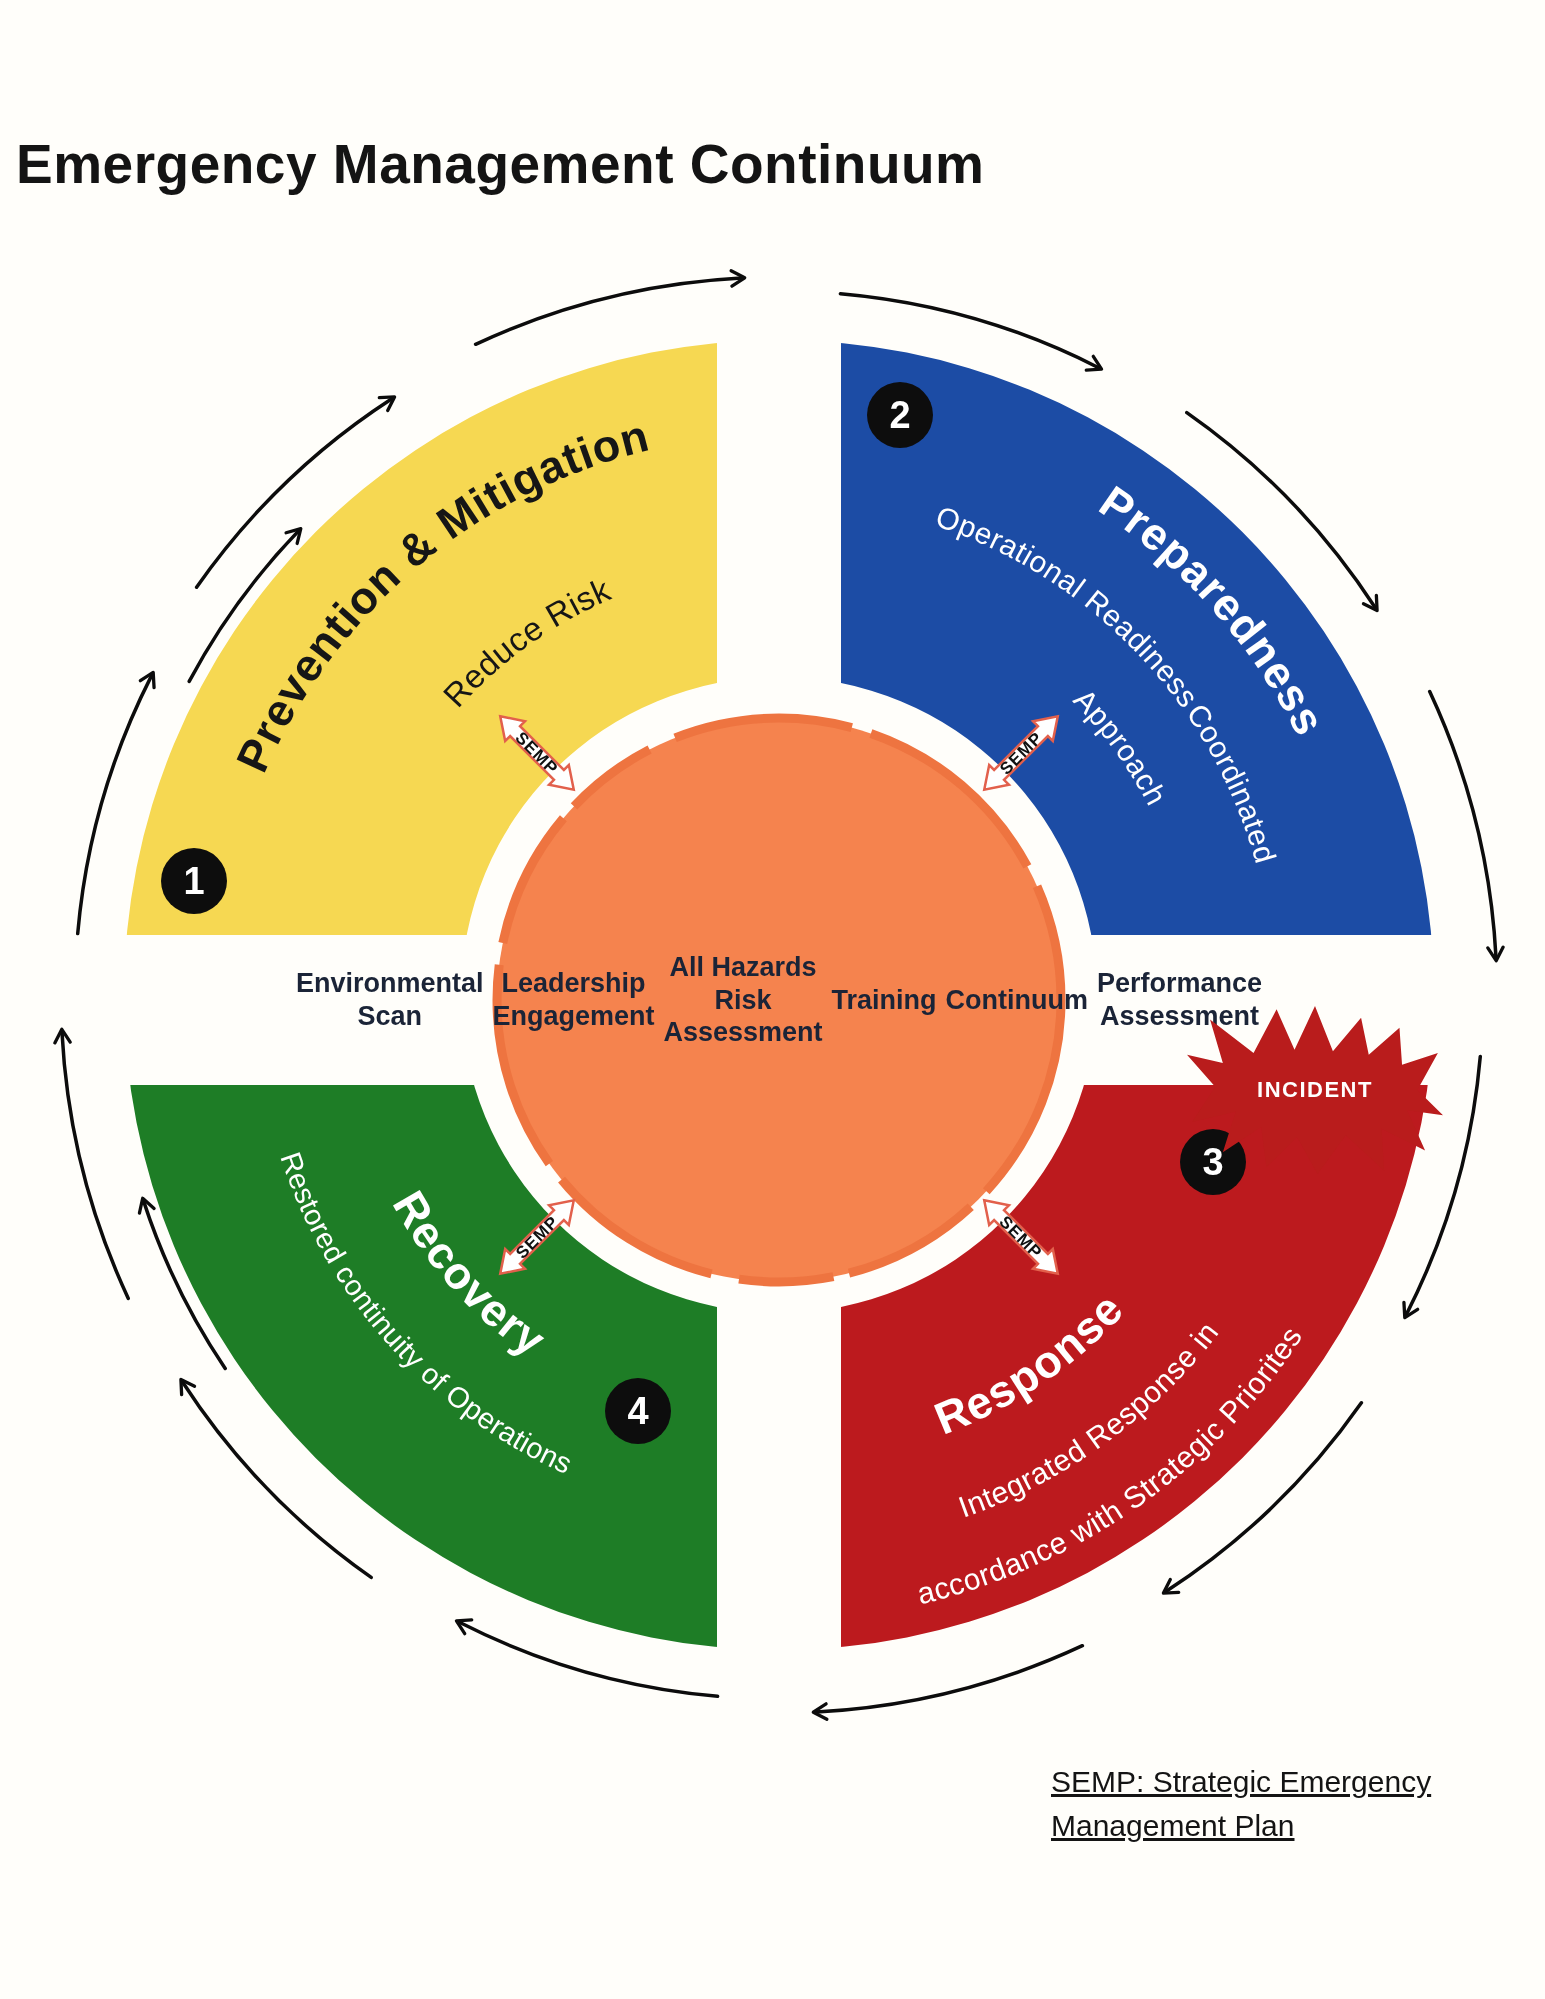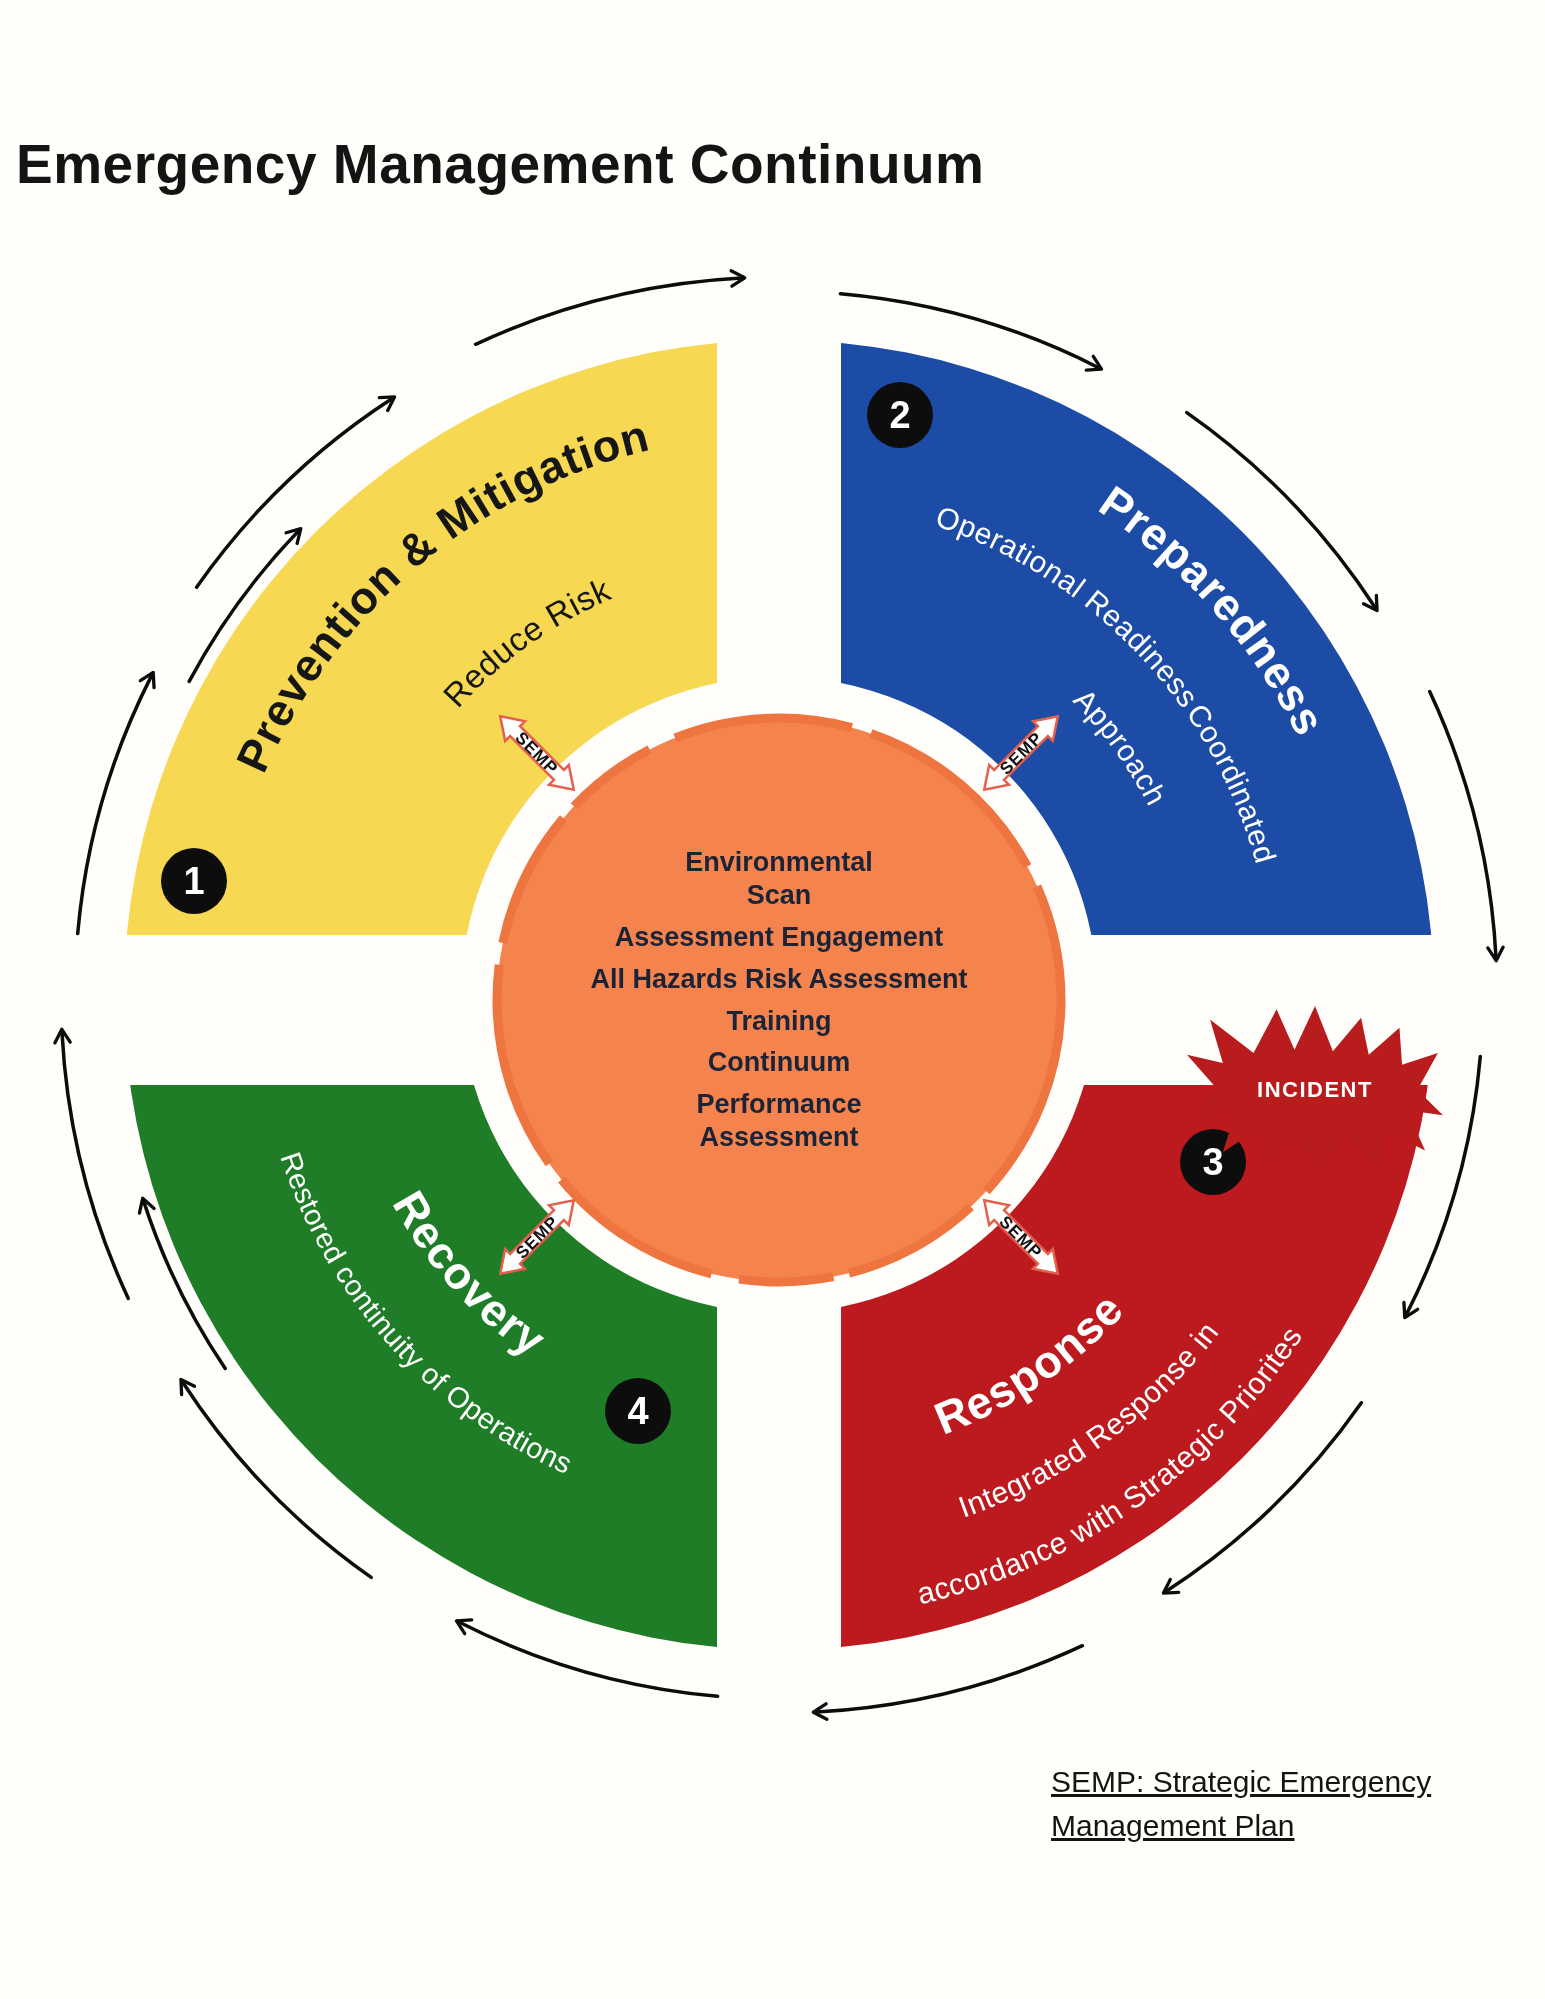--- a/index.html
+++ b/index.html
@@ -19,21 +19,21 @@
   .q-sub-sm{font-size:29px;font-weight:400;letter-spacing:.3px;}
   .fill-dark{fill:#161616;}
   .fill-white{fill:#ffffff;}
   .badge-circle{fill:#0d0d0d;}
   .badge-num{fill:#ffffff;font-size:38px;font-weight:700;text-anchor:middle;}
   .semp-arrow use{fill:#ffffff;stroke:#e2604c;stroke-width:2.5;}
   .semp-text{font-size:17px;font-weight:700;fill:#101010;text-anchor:middle;letter-spacing:1px;}
   #outer-arrows path{fill:none;stroke:#0c0c0c;stroke-width:3.5;stroke-linecap:round;}
   .center-text{
     position:absolute;left:519px;top:745px;width:520px;height:510px;
-    display:flex;flex-direction:column;align-items:center;justify-content:center;
+    display:flex;flex-direction:row;align-items:center;justify-content:center;
     gap:9px;text-align:center;color:#1b2437;font-weight:700;font-size:27px;line-height:1.22;
   }
   .center-item{white-space:pre-line;}
   .starburst{
     position:absolute;left:1187px;top:1006px;width:256px;height:168px;background:#b91c1c;
     clip-path:polygon(50% 0%,57% 27%,68% 7%,71% 29%,83% 13%,84% 35%,98% 28%,90% 50%,100% 65%,86% 62%,93% 86%,76% 73%,77% 98%,62% 77%,51% 100%,43% 78%,31% 96%,29% 72%,14% 87%,19% 63%,2% 69%,11% 48%,0% 29%,14% 34%,9% 8%,26% 28%,35% 2%,42% 26%);
     display:flex;align-items:center;justify-content:center;
   }
   .starburst span{color:#fff;font-weight:700;font-size:22px;letter-spacing:1.5px;}
   .footer-note{
@@ -161,21 +161,21 @@
         <path d="M1186.8,412.6 A711,711 0 0 1 1375.3,607.8" marker-end="url(#arrowhead)"></path>
         <path d="M1429.7,691.6 A718,718 0 0 1 1496.0,957.4" marker-end="url(#arrowhead)"></path>
         <path d="M189.2,681.4 A668,668 0 0 1 298.5,531.0" marker-end="url(#arrowhead)"></path>
         <path d="M225.2,1368.5 A668,668 0 0 1 143.7,1201.4" marker-end="url(#arrowhead)"></path>
       </g>
   </svg>
 
   <div class="center-text">
     <div class="center-item">Environmental
 Scan</div>
-    <div class="center-item">Assessment Engagement</div>
+    <div class="center-item">Leadership Engagement</div>
     <div class="center-item">All Hazards Risk Assessment</div>
     <div class="center-item">Training</div>
     <div class="center-item">Continuum</div>
     <div class="center-item">Performance
 Assessment</div>
   </div>
 
   <div class="starburst">
     <span>INCIDENT</span>
   </div>

